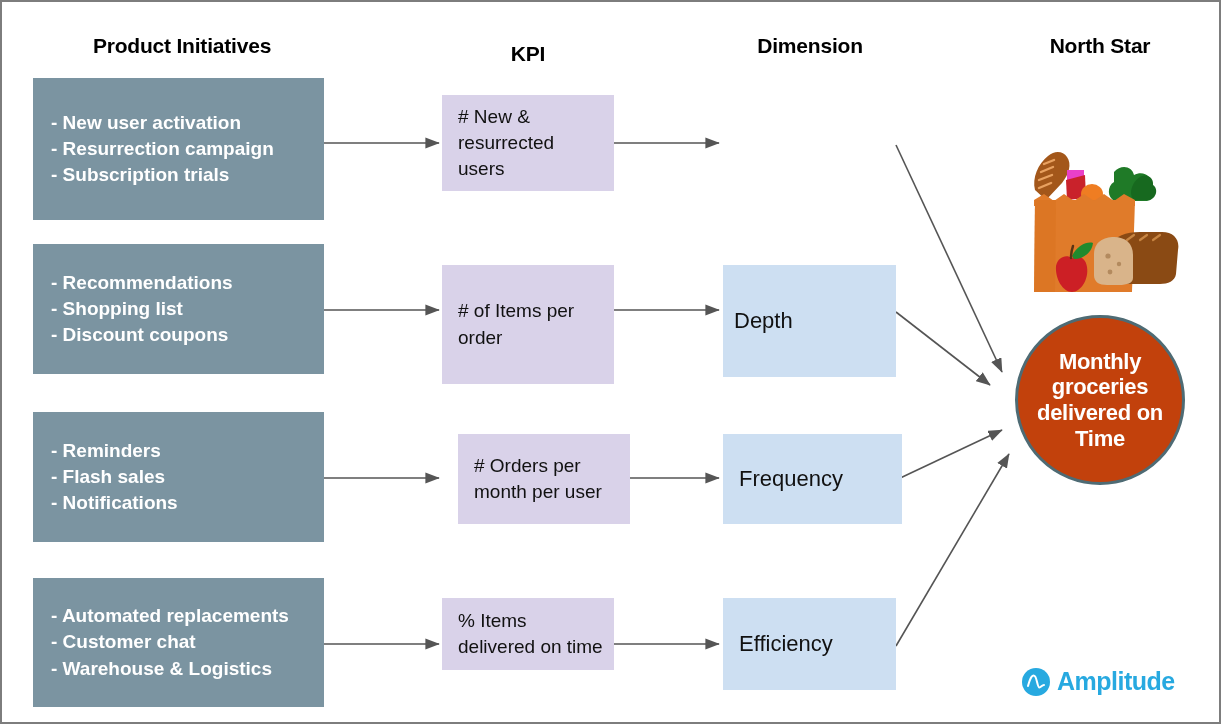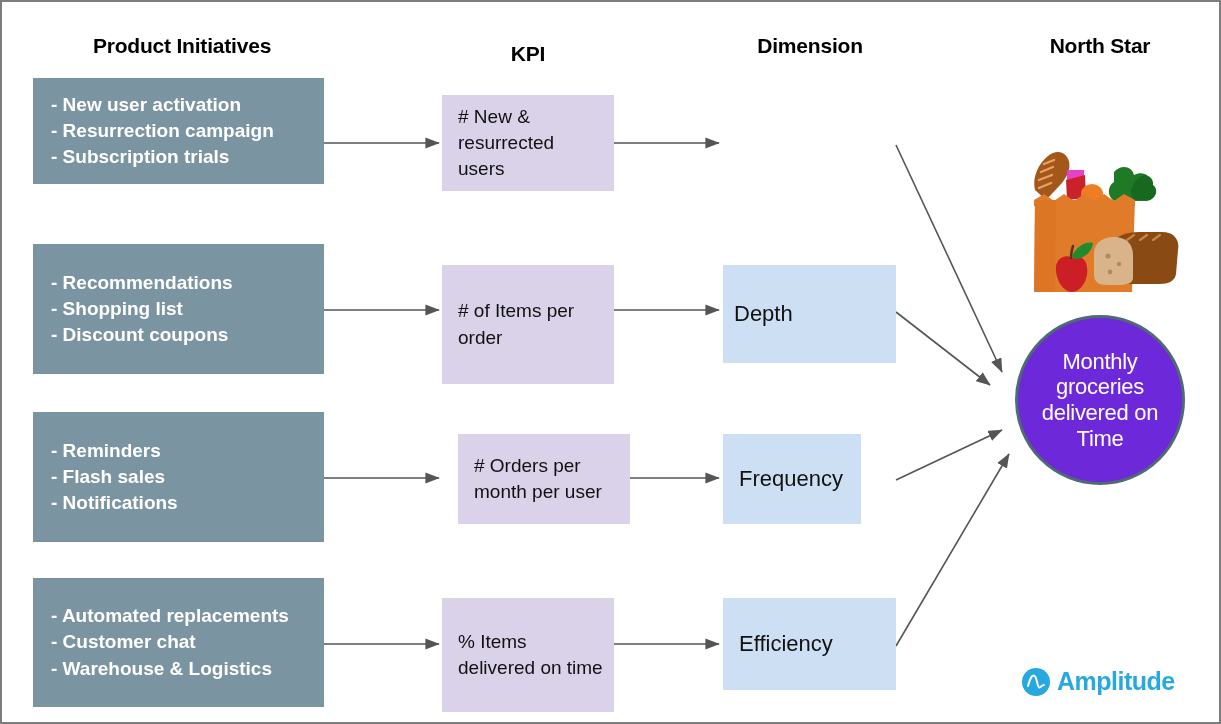--- a/index.html
+++ b/index.html
@@ -80,29 +80,29 @@
   }
 
   
   #north-star-circle {
     position: absolute;
     left: 1013px;
     top: 313px;
     width: 170px;
     height: 170px;
     border-radius: 50%;
-    background: #6d28d9;
+    background: #c2410c;
     border: 3px solid #4e6b74;
     box-sizing: border-box;
     display: flex;
     align-items: center;
     justify-content: center;
     text-align: center;
     color: #ffffff;
-    font-weight: normal;
+    font-weight: bold;
     font-size: 22px;
     line-height: 1.16;
     letter-spacing: -0.3px;
   }
 
   
   #grocery-illustration {
     position: absolute;
     left: 1020px;
     top: 140px;
@@ -155,59 +155,59 @@
 
     <path d="M 322 476 L 437 476" stroke="#555555" stroke-width="1.6" fill="none" marker-end="url(#arrowhead)"></path>
     <path d="M 612 476 L 717 476" stroke="#555555" stroke-width="1.6" fill="none" marker-end="url(#arrowhead)"></path>
     <path d="M 894 478 L 1000 428" stroke="#555555" stroke-width="1.6" fill="none" marker-end="url(#arrowhead)"></path>
 
     <path d="M 322 642 L 437 642" stroke="#555555" stroke-width="1.6" fill="none" marker-end="url(#arrowhead)"></path>
     <path d="M 612 642 L 717 642" stroke="#555555" stroke-width="1.6" fill="none" marker-end="url(#arrowhead)"></path>
     <path d="M 894 644 L 1007 452" stroke="#555555" stroke-width="1.6" fill="none" marker-end="url(#arrowhead)"></path>
   </svg>
 
-  <div class="box initiative" style="left:31px; top:76px; width:291px; height:106px;">
+  <div class="box initiative" style="left:31px; top:76px; width:291px; height:142px;">
     <div class="line">- New user activation</div>
     <div class="line">- Resurrection campaign</div>
     <div class="line">- Subscription trials</div>
   </div>
   <div class="box kpi" style="left:440px; top:93px; width:172px; height:96px;">
     <div># New &amp; resurrected users</div>
   </div>
 
   <div class="box initiative" style="left:31px; top:242px; width:291px; height:130px;">
     <div class="line">- Recommendations</div>
     <div class="line">- Shopping list</div>
     <div class="line">- Discount coupons</div>
   </div>
   <div class="box kpi" style="left:440px; top:263px; width:172px; height:119px;">
     <div># of Items per order</div>
   </div>
-  <div class="box dimension" style="left:721px; top:263px; width:173px; height:98px;padding-left:11px;">
+  <div class="box dimension" style="left:721px; top:263px; width:173px; height:112px;padding-left:11px;">
     <div>Depth</div>
   </div>
 
   <div class="box initiative" style="left:31px; top:410px; width:291px; height:130px;">
     <div class="line">- Reminders</div>
     <div class="line">- Flash sales</div>
     <div class="line">- Notifications</div>
   </div>
   <div class="box kpi" style="left:440px; top:432px; width:172px; height:90px;margin-left:16px;">
     <div># Orders per month per user</div>
   </div>
-  <div class="box dimension" style="left:721px; top:432px; width:138px; height:90px;">
+  <div class="box dimension" style="left:721px; top:432px; width:179px; height:90px;">
     <div>Frequency</div>
   </div>
 
   <div class="box initiative" style="left:31px; top:576px; width:291px; height:129px;">
     <div class="line">- Automated replacements</div>
     <div class="line">- Customer chat</div>
     <div class="line">- Warehouse &amp; Logistics</div>
   </div>
-  <div class="box kpi" style="left:440px; top:596px; width:172px; height:114px;">
+  <div class="box kpi" style="left:440px; top:596px; width:172px; height:72px;">
     <div>% Items delivered on time</div>
   </div>
   <div class="box dimension" style="left:721px; top:596px; width:173px; height:92px;">
     <div>Efficiency</div>
   </div>
 
   <svg id="grocery-illustration" viewBox="0 0 170 165" xmlns="http://www.w3.org/2000/svg">
 
     <path d="M13 48 C10 36 16 22 26 14 C33 8 41 9 45 15 C50 22 47 32 40 41 L24 58 Z" fill="#a3571a"></path>
     <g stroke="#e8a160" stroke-width="2.4" stroke-linecap="round">

